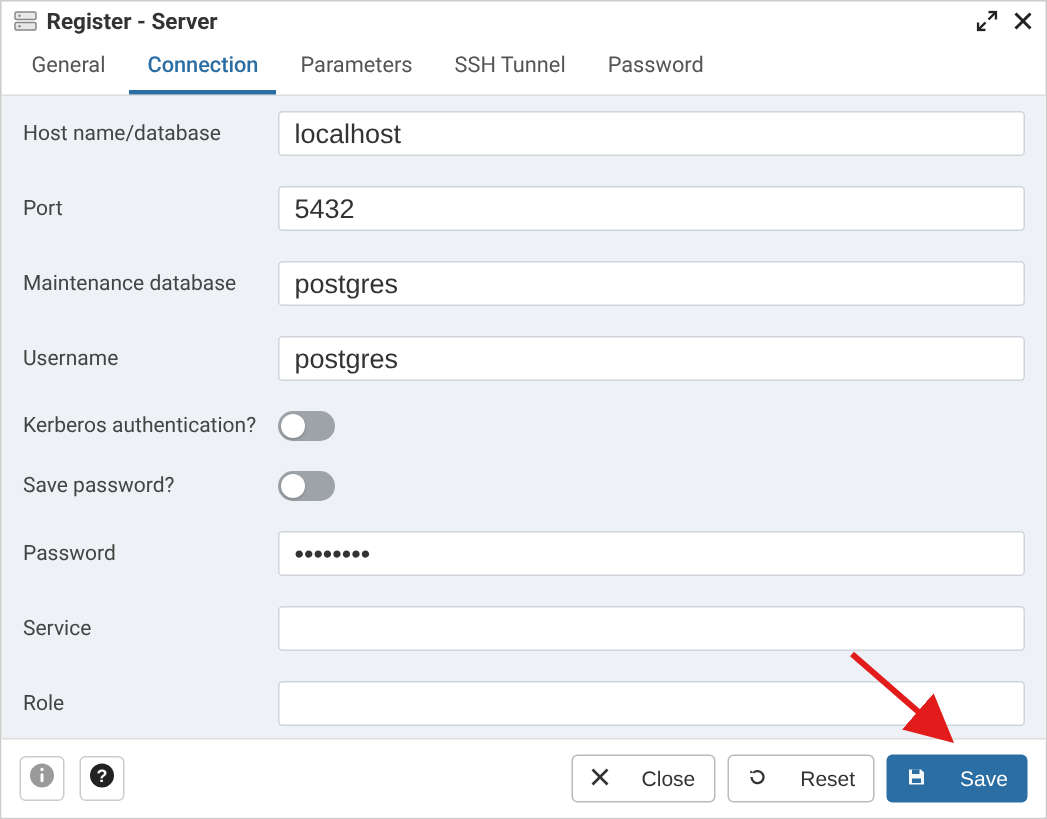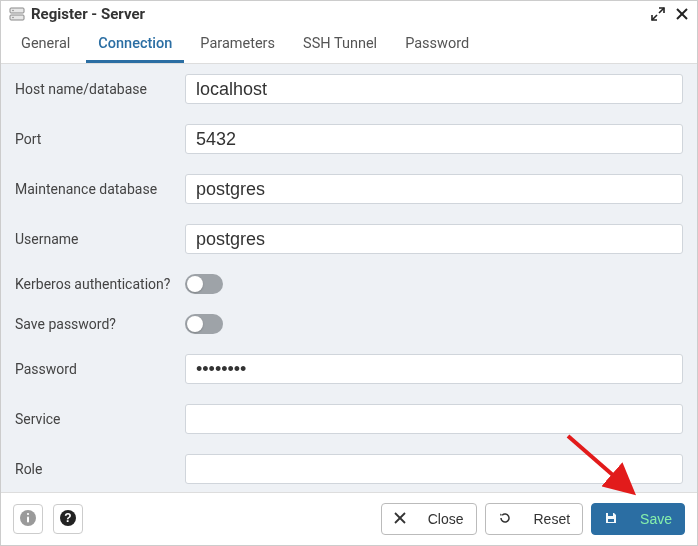--- a/index.html
+++ b/index.html
@@ -143,21 +143,21 @@
     display: flex;
     align-items: center;
     gap: 22px;
     cursor: pointer;
     font-size: 14px;
     color: #333;
   }
   .btn-primary {
     background: #2b6ea3;
     border-color: #2b6ea3;
-    color: #86efac;
+    color: #ffffff;
   }
   .server-icon svg { display:block; }
   
   .arrow-annotation {
     position: absolute;
     left: 560px;
     top: 428px;
     pointer-events: none;
     z-index: 50;
   }

